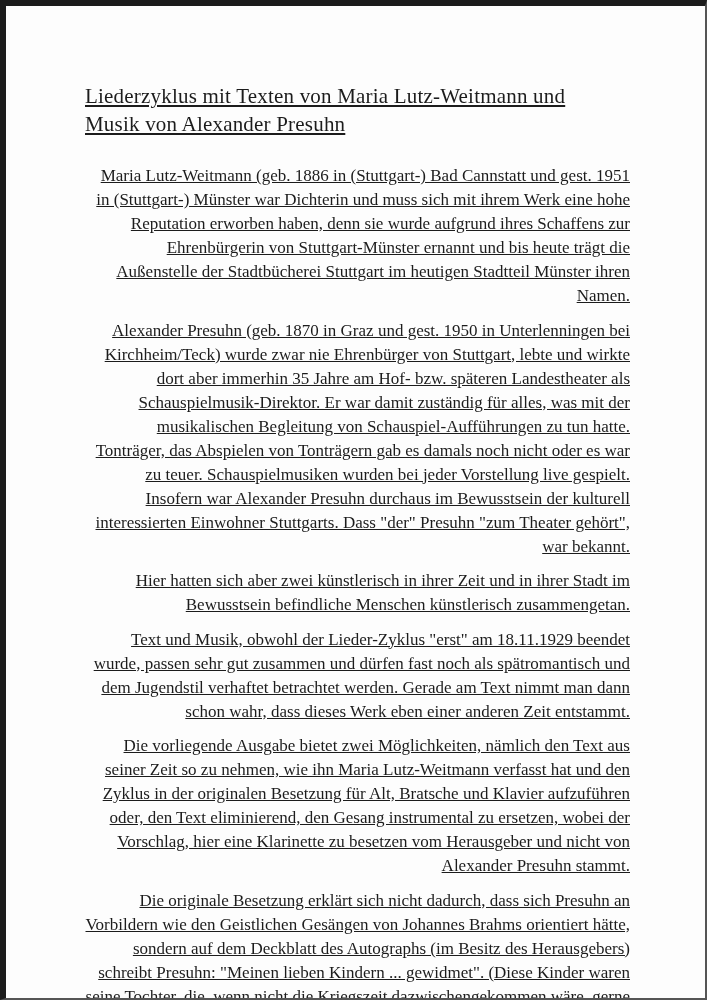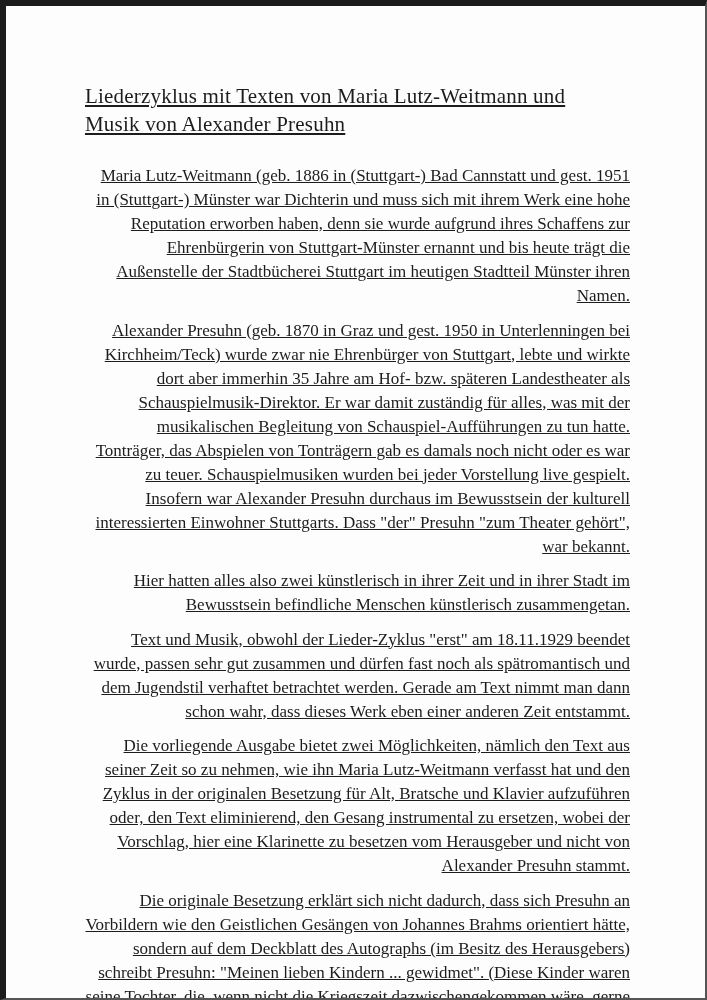--- a/index.html
+++ b/index.html
@@ -60,21 +60,21 @@
 </style>
 </head>
 <body>
 
 <div class="page">
   <div class="content">
     <h1 class="doc-title">Liederzyklus mit Texten von Maria Lutz-Weitmann und Musik von Alexander Presuhn</h1>
     <div>
         <p class="para">Maria Lutz-Weitmann (geb. 1886 in (Stuttgart-) Bad Cannstatt und gest. 1951 in (Stuttgart-) Münster war Dichterin und muss sich mit ihrem Werk eine hohe Reputation erworben haben, denn sie wurde aufgrund ihres Schaffens zur Ehrenbürgerin von Stuttgart-Münster ernannt und bis heute trägt die Außenstelle der Stadtbücherei Stuttgart im heutigen Stadtteil Münster ihren Namen.</p>
         <p class="para">Alexander Presuhn (geb. 1870 in Graz und gest. 1950 in Unterlenningen bei Kirchheim/Teck) wurde zwar nie Ehrenbürger von Stuttgart, lebte und wirkte dort aber immerhin 35 Jahre am Hof- bzw. späteren Landestheater als Schauspielmusik-Direktor. Er war damit zuständig für alles, was mit der musikalischen Begleitung von Schauspiel-Aufführungen zu tun hatte. Tonträger, das Abspielen von Tonträgern gab es damals noch nicht oder es war zu teuer. Schauspielmusiken wurden bei jeder Vorstellung live gespielt. Insofern war Alexander Presuhn durchaus im Bewusstsein der kulturell interessierten Einwohner Stuttgarts. Dass "der" Presuhn "zum Theater gehört", war bekannt.</p>
-        <p class="para">Hier hatten alles also zwei künstlerisch in ihrer Zeit und in ihrer Stadt im Bewusstsein befindliche Menschen künstlerisch zusammengetan.</p>
+        <p class="para">Hier hatten sich aber zwei künstlerisch in ihrer Zeit und in ihrer Stadt im Bewusstsein befindliche Menschen künstlerisch zusammengetan.</p>
         <p class="para">Text und Musik, obwohl der Lieder-Zyklus "erst" am 18.11.1929 beendet wurde, passen sehr gut zusammen und dürfen fast noch als spätromantisch und dem Jugendstil verhaftet betrachtet werden. Gerade am Text nimmt man dann schon wahr, dass dieses Werk eben einer anderen Zeit entstammt.</p>
         <p class="para">Die vorliegende Ausgabe bietet zwei Möglichkeiten, nämlich den Text aus seiner Zeit so zu nehmen, wie ihn Maria Lutz-Weitmann verfasst hat und den Zyklus in der originalen Besetzung für Alt, Bratsche und Klavier aufzuführen oder, den Text eliminierend, den Gesang instrumental zu ersetzen, wobei der Vorschlag, hier eine Klarinette zu besetzen vom Herausgeber und nicht von Alexander Presuhn stammt.</p>
         <p class="para">Die originale Besetzung erklärt sich nicht dadurch, dass sich Presuhn an Vorbildern wie den Geistlichen Gesängen von Johannes Brahms orientiert hätte, sondern auf dem Deckblatt des Autographs (im Besitz des Herausgebers) schreibt Presuhn: "Meinen lieben Kindern ... gewidmet". (Diese Kinder waren seine Tochter, die, wenn nicht die Kriegszeit dazwischengekommen wäre, gerne Opernsängerin im Fach Alt geworden wäre und ihr jüngerer Bruder, der schließlich Solobratscher im Orchester des Hessischen Rundfunks in Frankfurt geworden ist.) Klavier muss der Vater dann wohl selbst gespielt haben!</p>
         <p class="para">Esslingen am Neckar im Sommer 2023,</p>
         <p class="para">Gerhardt Löffler</p>
       </div>
   </div>
 
 </div>
 

